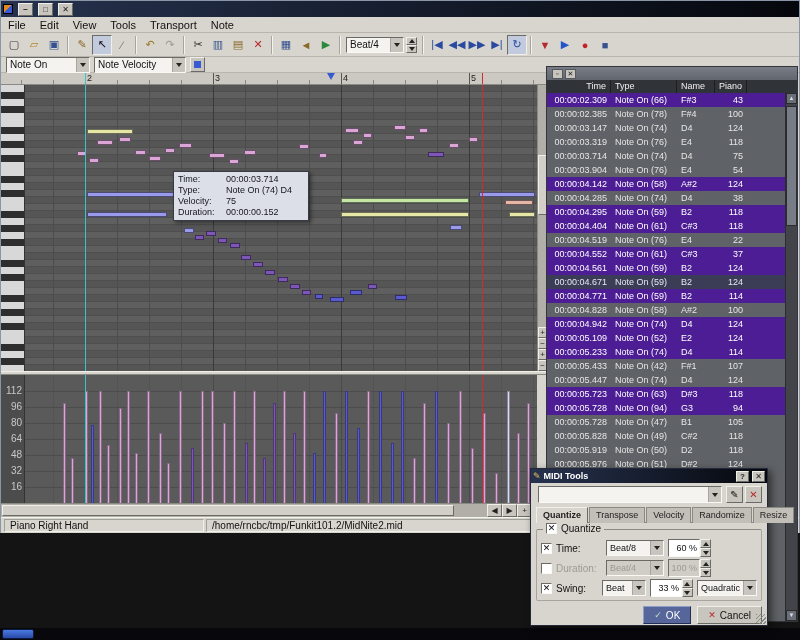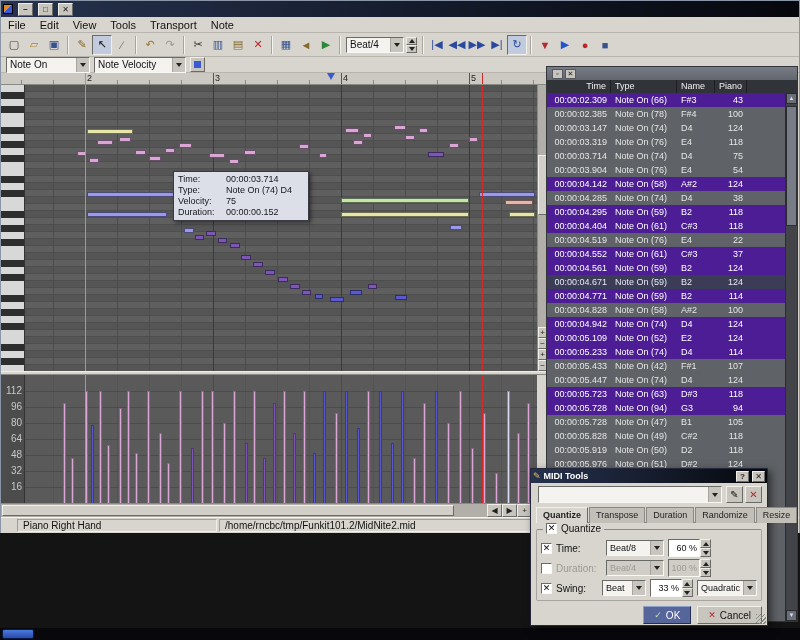--- a/index.html
+++ b/index.html
@@ -69,21 +69,21 @@
   .vlab{position:absolute;right:2px;font-size:10px;color:#c8c8c8;line-height:8px}
   .vcanvas{position:absolute;left:24px;top:374px;width:512px;height:128px;background-color:#5a5a5a;overflow:hidden}
   .vline{position:absolute;left:0;right:0;height:1px;background:#4c4c4c}
   .vbar{position:absolute;bottom:0;width:3px;border:1px solid rgba(10,10,20,0.4);border-bottom:none}
   .hscroll{position:absolute;left:0;top:502px;width:546px;height:14px;background:#b2afa8;border-top:1px solid #8a8a84;display:flex}
   .hthumb{margin:1px;width:452px;background:#d2cfc8;border:1px solid;border-color:#f0efe8 #6a6a66 #6a6a66 #f0efe8}
   .hfill{flex:1}
   .hbtn{width:15px;background:#c8c5be;border:1px solid;border-color:#f0efe8 #6a6a66 #6a6a66 #f0efe8;
         font-size:8px;text-align:center;line-height:12px;color:#222}
   .status{position:absolute;left:0;top:516px;width:798px;height:16px;background:#d8d5ce;border-top:1px solid #f4f3ee;
-          display:flex;align-items:center;font-size:10px;color:#111;padding:0 15px}
+          display:flex;align-items:center;font-size:10px;color:#111;padding:0 2px}
   .scell{height:13px;line-height:11px;padding:0 5px;margin:0 1px;border:1px solid;border-color:#a0a09a #f0efe8 #f0efe8 #a0a09a;
          white-space:nowrap;overflow:hidden}
   
   .events{position:absolute;left:546px;top:66px;width:252px;height:556px;background:#5f6266;border:1px solid #33353a;
           display:flex;flex-direction:column;z-index:5}
   .ev-title{height:13px;background:linear-gradient(180deg,#787c86,#62666e);color:#fff;font-size:9px;display:flex;align-items:center;padding:0 3px}
   .ev-title .t{flex:1}
   .evtbtn{width:11px;height:10px;background:#c8c5be;border:1px solid #55585e;font-size:7px;line-height:8px;text-align:center;color:#222;margin-left:2px}
   .ev-head{height:13px;background:#303338;display:flex;color:#f0f0f0;font-size:9px;line-height:12px}
   .ev-head div{border-right:1px solid #1c1e22;padding:0 4px;overflow:hidden}
@@ -717,21 +717,21 @@
         <span class="ca">
             <span class="arr-dn"></span>
           </span>
       </span>
       <span class="pbtn">✎</span>
       <span class="pbtn" style="color:#b52a2a">✕</span>
     </div>
     <div class="tabs" id="tab-row">
         <span class="tab active">Quantize</span>
         <span class="tab">Transpose</span>
-        <span class="tab">Duration</span>
+        <span class="tab">Velocity</span>
         <span class="tab">Randomize</span>
         <span class="tab">Resize</span>
       </div>
     <div class="grp">
       <span class="grp-label">
         <span class="cb" id="cb-group">✕</span>
         <span>Quantize</span>
       </span>
       <div class="drow">
         <span class="cb" id="cb-time">✕</span>

